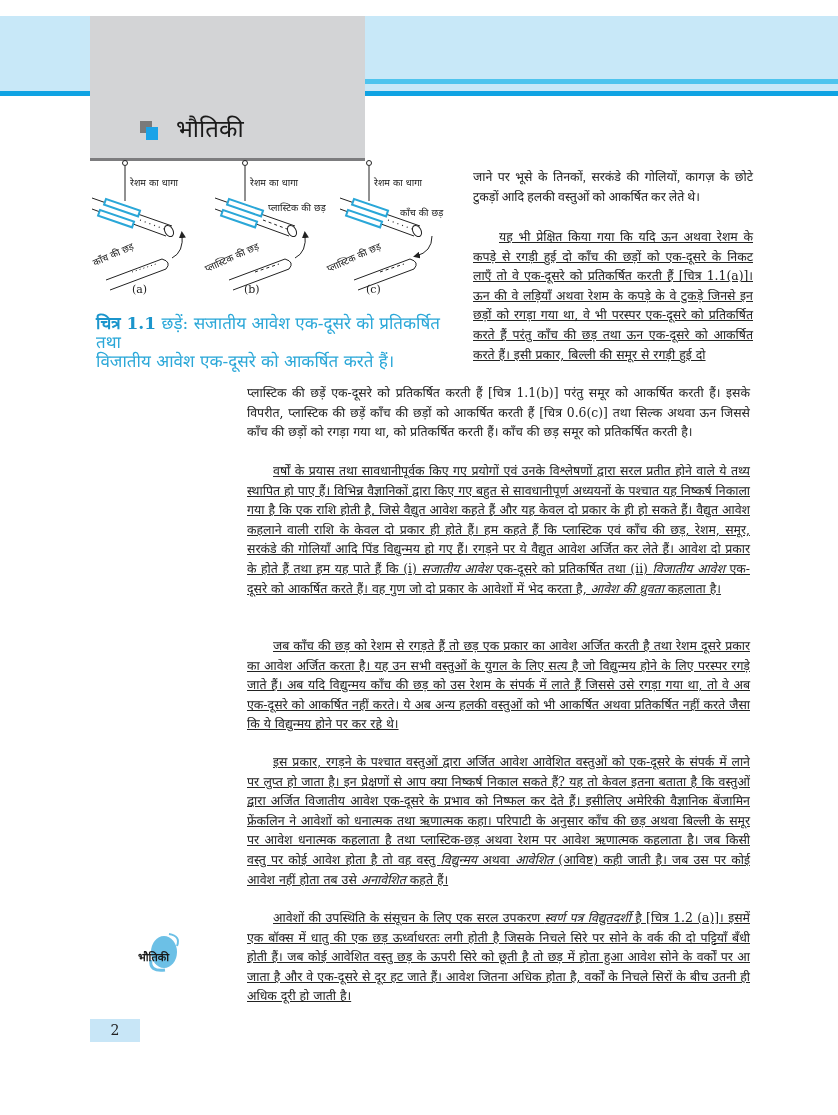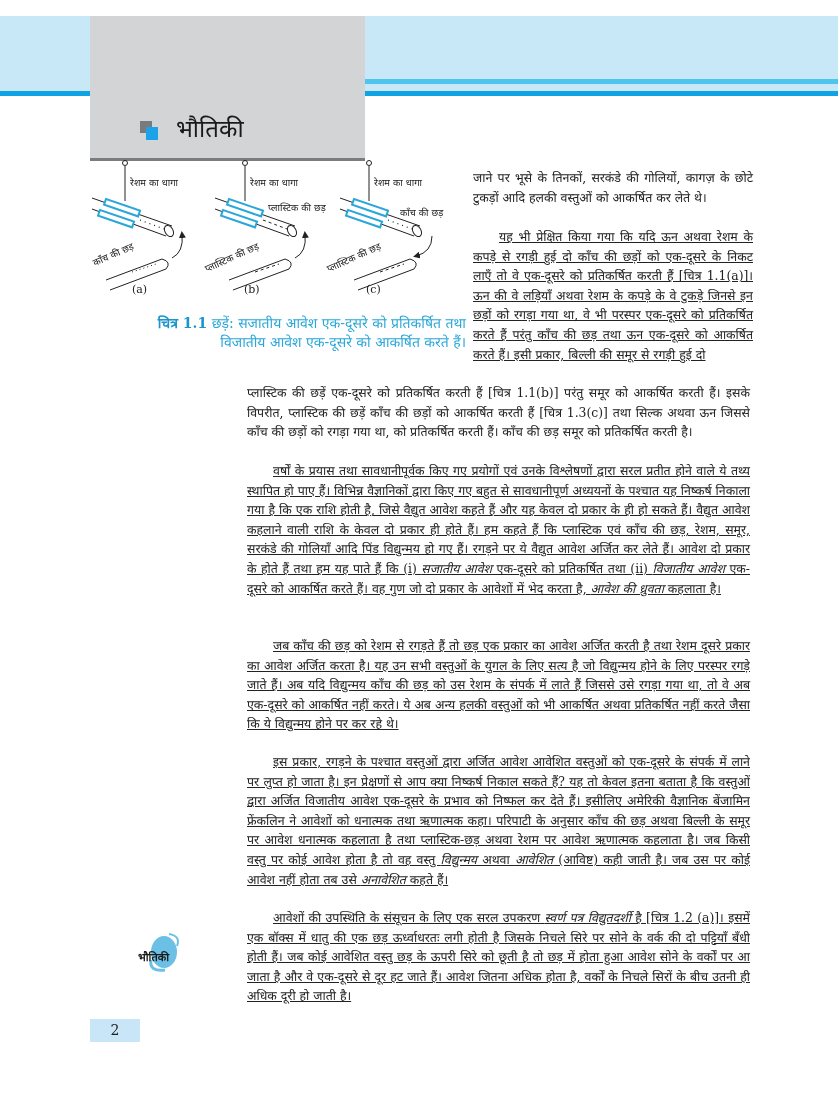--- a/index.html
+++ b/index.html
@@ -19,22 +19,22 @@
   .hdr-logo { position:absolute; left:140px; top:121px; width:20px; height:20px; }
   .hdr-logo .sq-grey { position:absolute; left:0; top:0; width:12px; height:12px; background:#7a7a7a; }
   .hdr-logo .sq-blue { position:absolute; left:6px; top:6px; width:12px; height:13px; background:#1aa3e8; }
   .hdr-title { position:absolute; left:176px; top:114px; font-size:24px; color:#1a1a1a; line-height:30px; }
 
   
   .figure { position:absolute; left:92px; top:156px; width:376px; height:190px; }
   .figure svg { position:absolute; left:0; top:0; }
   .fig-label { position:absolute; font-size:9.5px; color:#222; white-space:nowrap; }
   .fig-sub { position:absolute; font-size:11px; color:#222; }
-  .caption { position:absolute; left:96px; top:314px; width:370px; text-align:right;
-             font-size:14px; line-height:19px; color:#2aa7d8; }
+  .caption { position:absolute; left:96px; top:314px; width:370px; text-align:left;
+             font-size:17px; line-height:19px; color:#2aa7d8; }
   .caption b { font-weight:bold; color:#1b95cc; }
 
   
   .para { position:absolute; font-size:12.4px; line-height:19.6px; text-align:justify; color:#222; }
   .right-col { left:473px; width:280px; }
   .main-col { left:247px; width:503px; }
   .indent { text-indent:26px;text-decoration:underline; }
   em { font-style:italic; }
 
   
@@ -128,24 +128,24 @@
   <div class="fig-sub" style="left:152px;top:127px;">(b)</div>
   <div class="fig-sub" style="left:274px;top:127px;">(c)</div>
 </div>
 
 <div class="caption">
   <b>चित्र 1.1</b>
   <span>छड़ें: सजातीय आवेश एक-दूसरे को प्रतिकर्षित तथा</span><br>
   <span>विजातीय आवेश एक-दूसरे को आकर्षित करते हैं।</span>
 </div>
 
-<div class="para right-col" style="top:168px;">जाने पर भूसे के तिनकों, सरकंडे की गोलियों, कागज़ के छोटे टुकड़ों आदि हलकी वस्तुओं को आकर्षित कर लेते थे।</div>
+<div class="para right-col" style="top:168px;font-family:Liberation Serif, serif;">जाने पर भूसे के तिनकों, सरकंडे की गोलियों, कागज़ के छोटे टुकड़ों आदि हलकी वस्तुओं को आकर्षित कर लेते थे।</div>
 <div class="para right-col indent" style="top:227px;">यह भी प्रेक्षित किया गया कि यदि ऊन अथवा रेशम के कपड़े से रगड़ी हुई दो काँच की छड़ों को एक-दूसरे के निकट लाएँ तो वे एक-दूसरे को प्रतिकर्षित करती हैं [चित्र 1.1(a)]। ऊन की वे लड़ियाँ अथवा रेशम के कपड़े के वे टुकड़े जिनसे इन छड़ों को रगड़ा गया था, वे भी परस्पर एक-दूसरे को प्रतिकर्षित करते हैं परंतु काँच की छड़ तथा ऊन एक-दूसरे को आकर्षित करते हैं। इसी प्रकार, बिल्ली की समूर से रगड़ी हुई दो</div>
 
-<div class="para main-col" style="top:383px;">प्लास्टिक की छड़ें एक-दूसरे को प्रतिकर्षित करती हैं [चित्र 1.1(b)] परंतु समूर को आकर्षित करती हैं। इसके विपरीत, प्लास्टिक की छड़ें काँच की छड़ों को आकर्षित करती हैं [चित्र 1.3(c)] तथा सिल्क अथवा ऊन जिससे काँच की छड़ों को रगड़ा गया था, को प्रतिकर्षित करती हैं। काँच की छड़ समूर को प्रतिकर्षित करती है।</div>
+<div class="para main-col" style="top:383px;">प्लास्टिक की छड़ें एक-दूसरे को प्रतिकर्षित करती हैं [चित्र 1.1(b)] परंतु समूर को आकर्षित करती हैं। इसके विपरीत, प्लास्टिक की छड़ें काँच की छड़ों को आकर्षित करती हैं [चित्र 0.6(c)] तथा सिल्क अथवा ऊन जिससे काँच की छड़ों को रगड़ा गया था, को प्रतिकर्षित करती हैं। काँच की छड़ समूर को प्रतिकर्षित करती है।</div>
 
 <div class="para main-col indent" style="top:461px;"><span>वर्षों के प्रयास तथा सावधानीपूर्वक किए गए प्रयोगों एवं उनके विश्लेषणों द्वारा सरल प्रतीत होने वाले ये तथ्य स्थापित हो पाए हैं। विभिन्न वैज्ञानिकों द्वारा किए गए बहुत से सावधानीपूर्ण अध्ययनों के पश्चात यह निष्कर्ष निकाला गया है कि एक राशि होती है, जिसे वैद्युत आवेश कहते हैं और यह केवल दो प्रकार के ही हो सकते हैं। वैद्युत आवेश कहलाने वाली राशि के केवल दो प्रकार ही होते हैं। हम कहते हैं कि प्लास्टिक एवं काँच की छड़, रेशम, समूर, सरकंडे की गोलियाँ आदि पिंड विद्युन्मय हो गए हैं। रगड़ने पर ये वैद्युत आवेश अर्जित कर लेते हैं। आवेश दो प्रकार के होते हैं तथा हम यह पाते हैं कि (i) </span><em>सजातीय आवेश</em><span> एक-दूसरे को प्रतिकर्षित तथा (ii) </span><em>विजातीय आवेश</em><span> एक-दूसरे को आकर्षित करते हैं। वह गुण जो दो प्रकार के आवेशों में भेद करता है, </span><em>आवेश की ध्रुवता</em><span> कहलाता है।</span></div>
 
 <div class="para main-col indent" style="top:636px;">जब काँच की छड़ को रेशम से रगड़ते हैं तो छड़ एक प्रकार का आवेश अर्जित करती है तथा रेशम दूसरे प्रकार का आवेश अर्जित करता है। यह उन सभी वस्तुओं के युगल के लिए सत्य है जो विद्युन्मय होने के लिए परस्पर रगड़े जाते हैं। अब यदि विद्युन्मय काँच की छड़ को उस रेशम के संपर्क में लाते हैं जिससे उसे रगड़ा गया था, तो वे अब एक-दूसरे को आकर्षित नहीं करते। ये अब अन्य हलकी वस्तुओं को भी आकर्षित अथवा प्रतिकर्षित नहीं करते जैसा कि ये विद्युन्मय होने पर कर रहे थे।</div>
 
 <div class="para main-col indent" style="top:752px;"><span>इस प्रकार, रगड़ने के पश्चात वस्तुओं द्वारा अर्जित आवेश आवेशित वस्तुओं को एक-दूसरे के संपर्क में लाने पर लुप्त हो जाता है। इन प्रेक्षणों से आप क्या निष्कर्ष निकाल सकते हैं? यह तो केवल इतना बताता है कि वस्तुओं द्वारा अर्जित विजातीय आवेश एक-दूसरे के प्रभाव को निष्फल कर देते हैं। इसीलिए अमेरिकी वैज्ञानिक बेंजामिन फ्रेंकलिन ने आवेशों को धनात्मक तथा ऋणात्मक कहा। परिपाटी के अनुसार काँच की छड़ अथवा बिल्ली के समूर पर आवेश धनात्मक कहलाता है तथा प्लास्टिक-छड़ अथवा रेशम पर आवेश ऋणात्मक कहलाता है। जब किसी वस्तु पर कोई आवेश होता है तो वह वस्तु </span><em>विद्युन्मय</em><span> अथवा </span><em>आवेशित</em><span> (आविष्ट) कही जाती है। जब उस पर कोई आवेश नहीं होता तब उसे </span><em>अनावेशित</em><span> कहते हैं।</span></div>
 
 <div class="para main-col indent" style="top:908px;"><span>आवेशों की उपस्थिति के संसूचन के लिए एक सरल उपकरण </span><em>स्वर्ण पत्र विद्युतदर्शी</em><span> है [चित्र 1.2 (a)]। इसमें एक बॉक्स में धातु की एक छड़ ऊर्ध्वाधरतः लगी होती है जिसके निचले सिरे पर सोने के वर्क की दो पट्टियाँ बँधी होती हैं। जब कोई आवेशित वस्तु छड़ के ऊपरी सिरे को छूती है तो छड़ में होता हुआ आवेश सोने के वर्कों पर आ जाता है और वे एक-दूसरे से दूर हट जाते हैं। आवेश जितना अधिक होता है, वर्कों के निचले सिरों के बीच उतनी ही अधिक दूरी हो जाती है।</span></div>
 
 <div class="side-logo">

